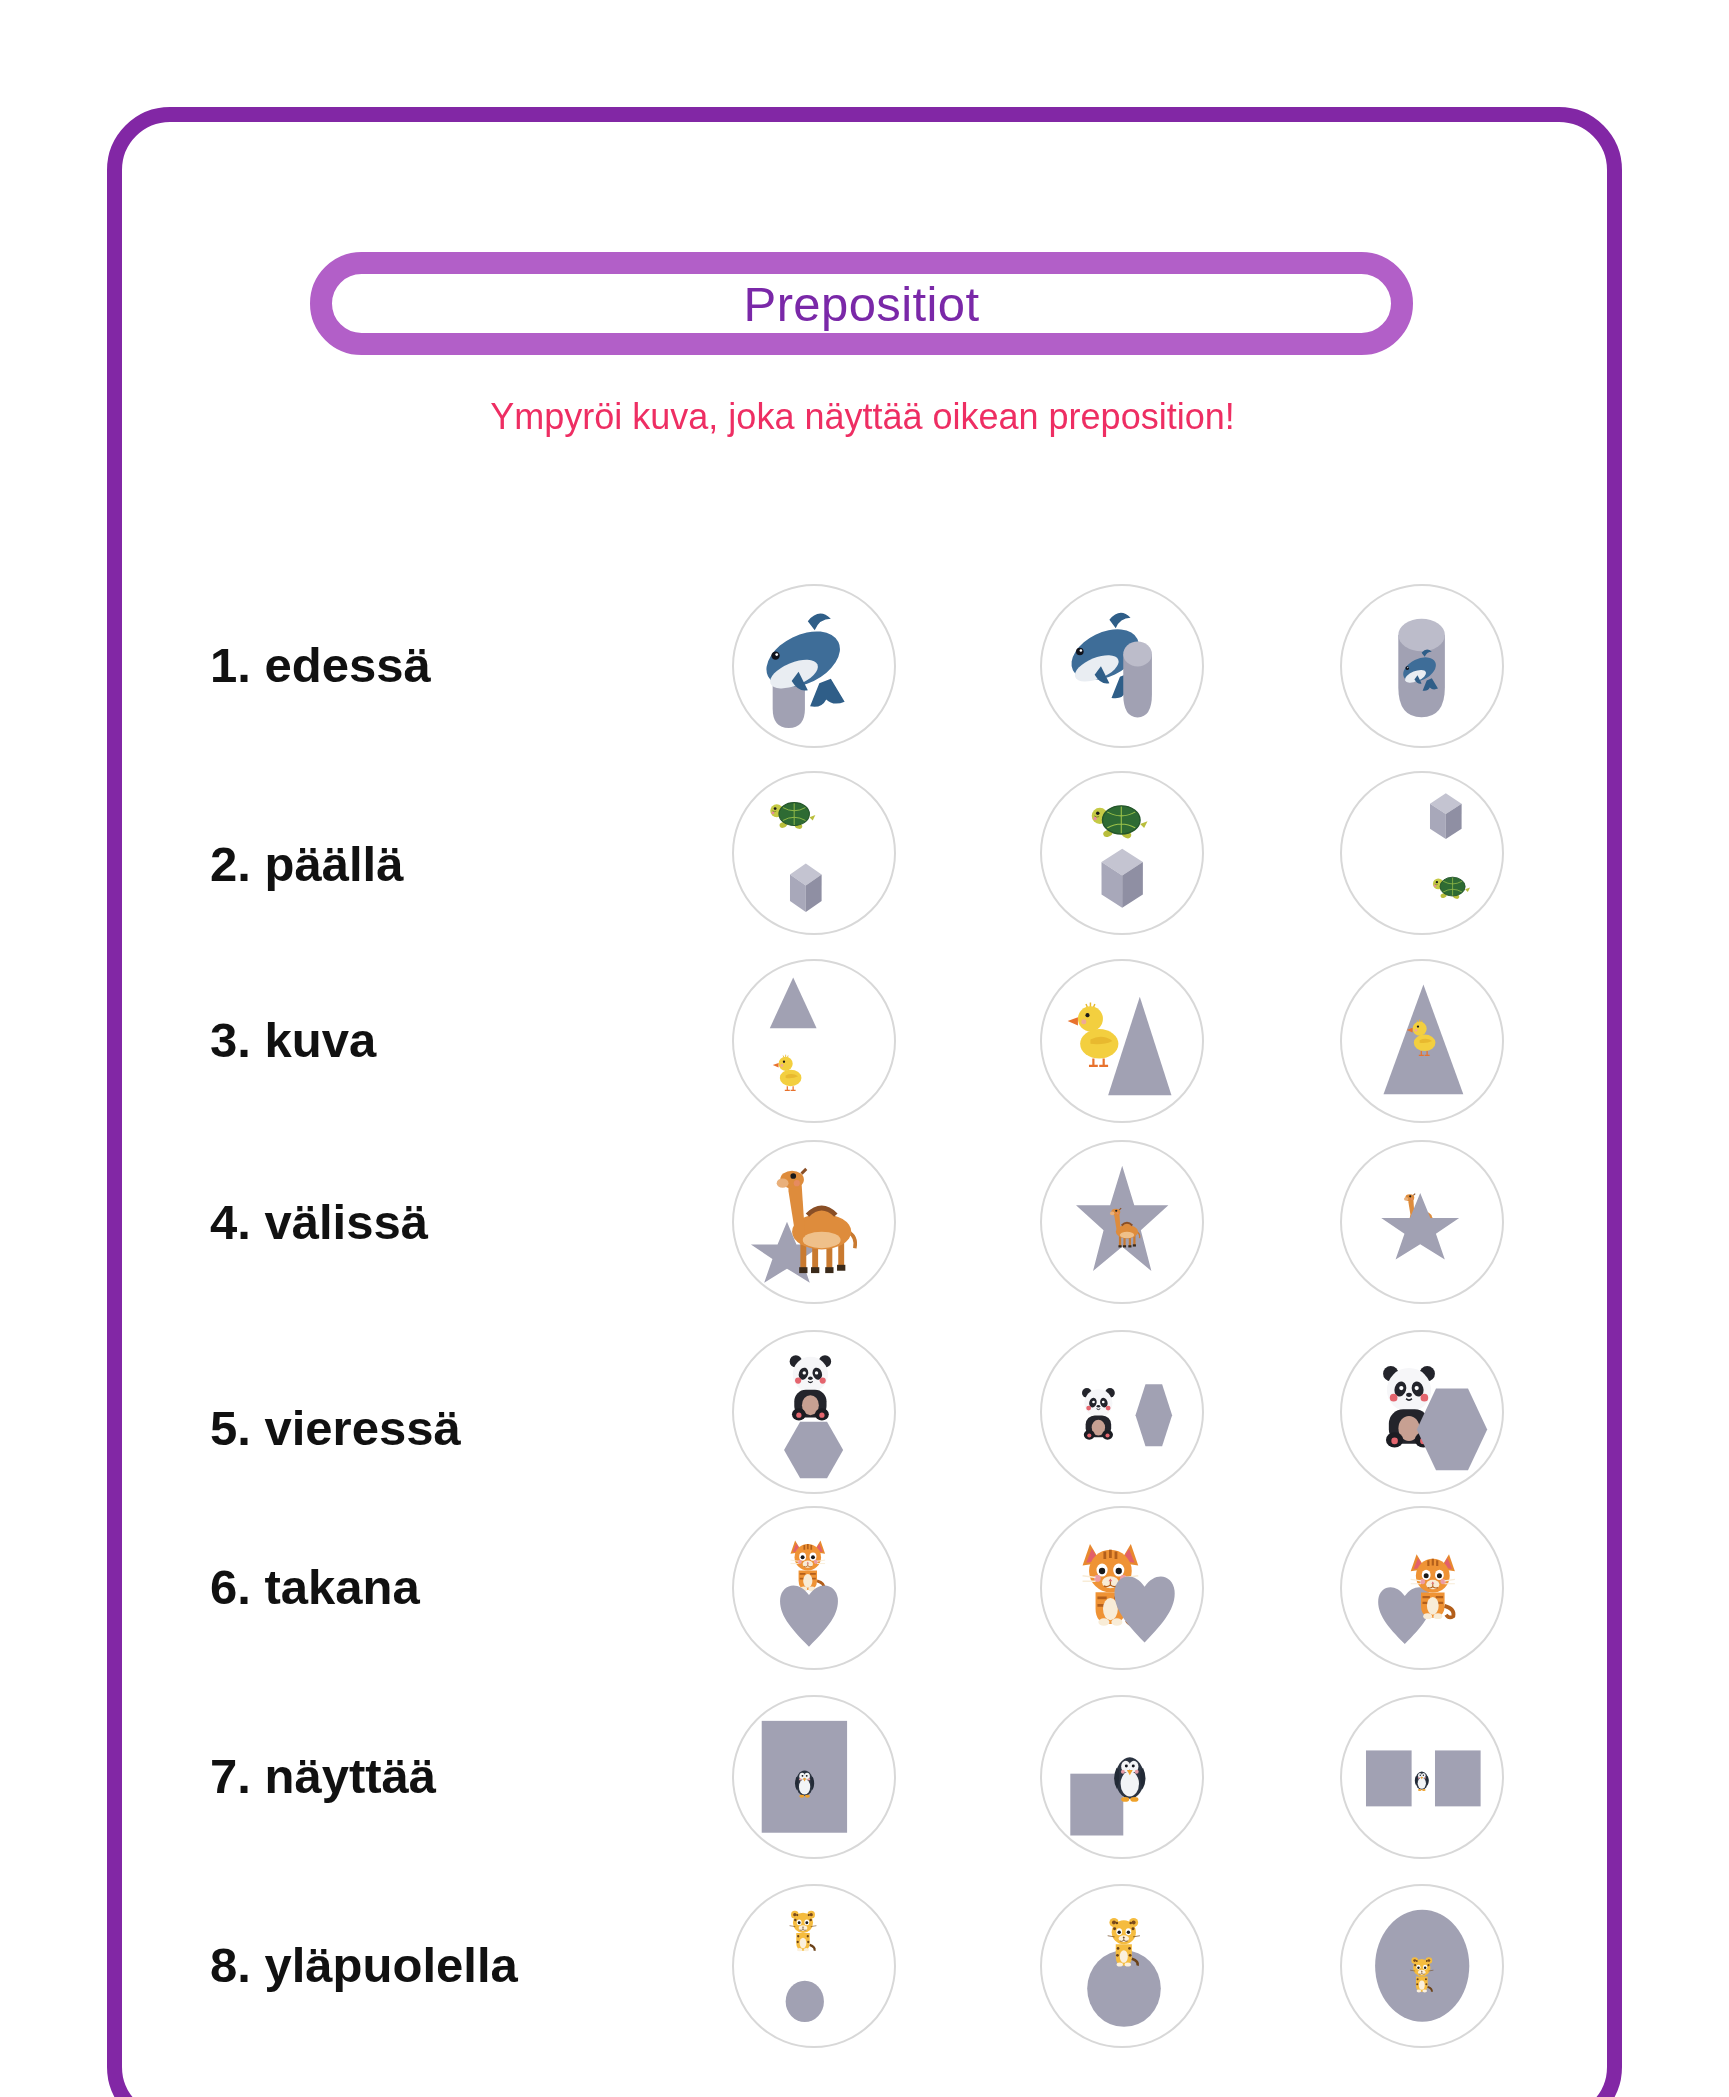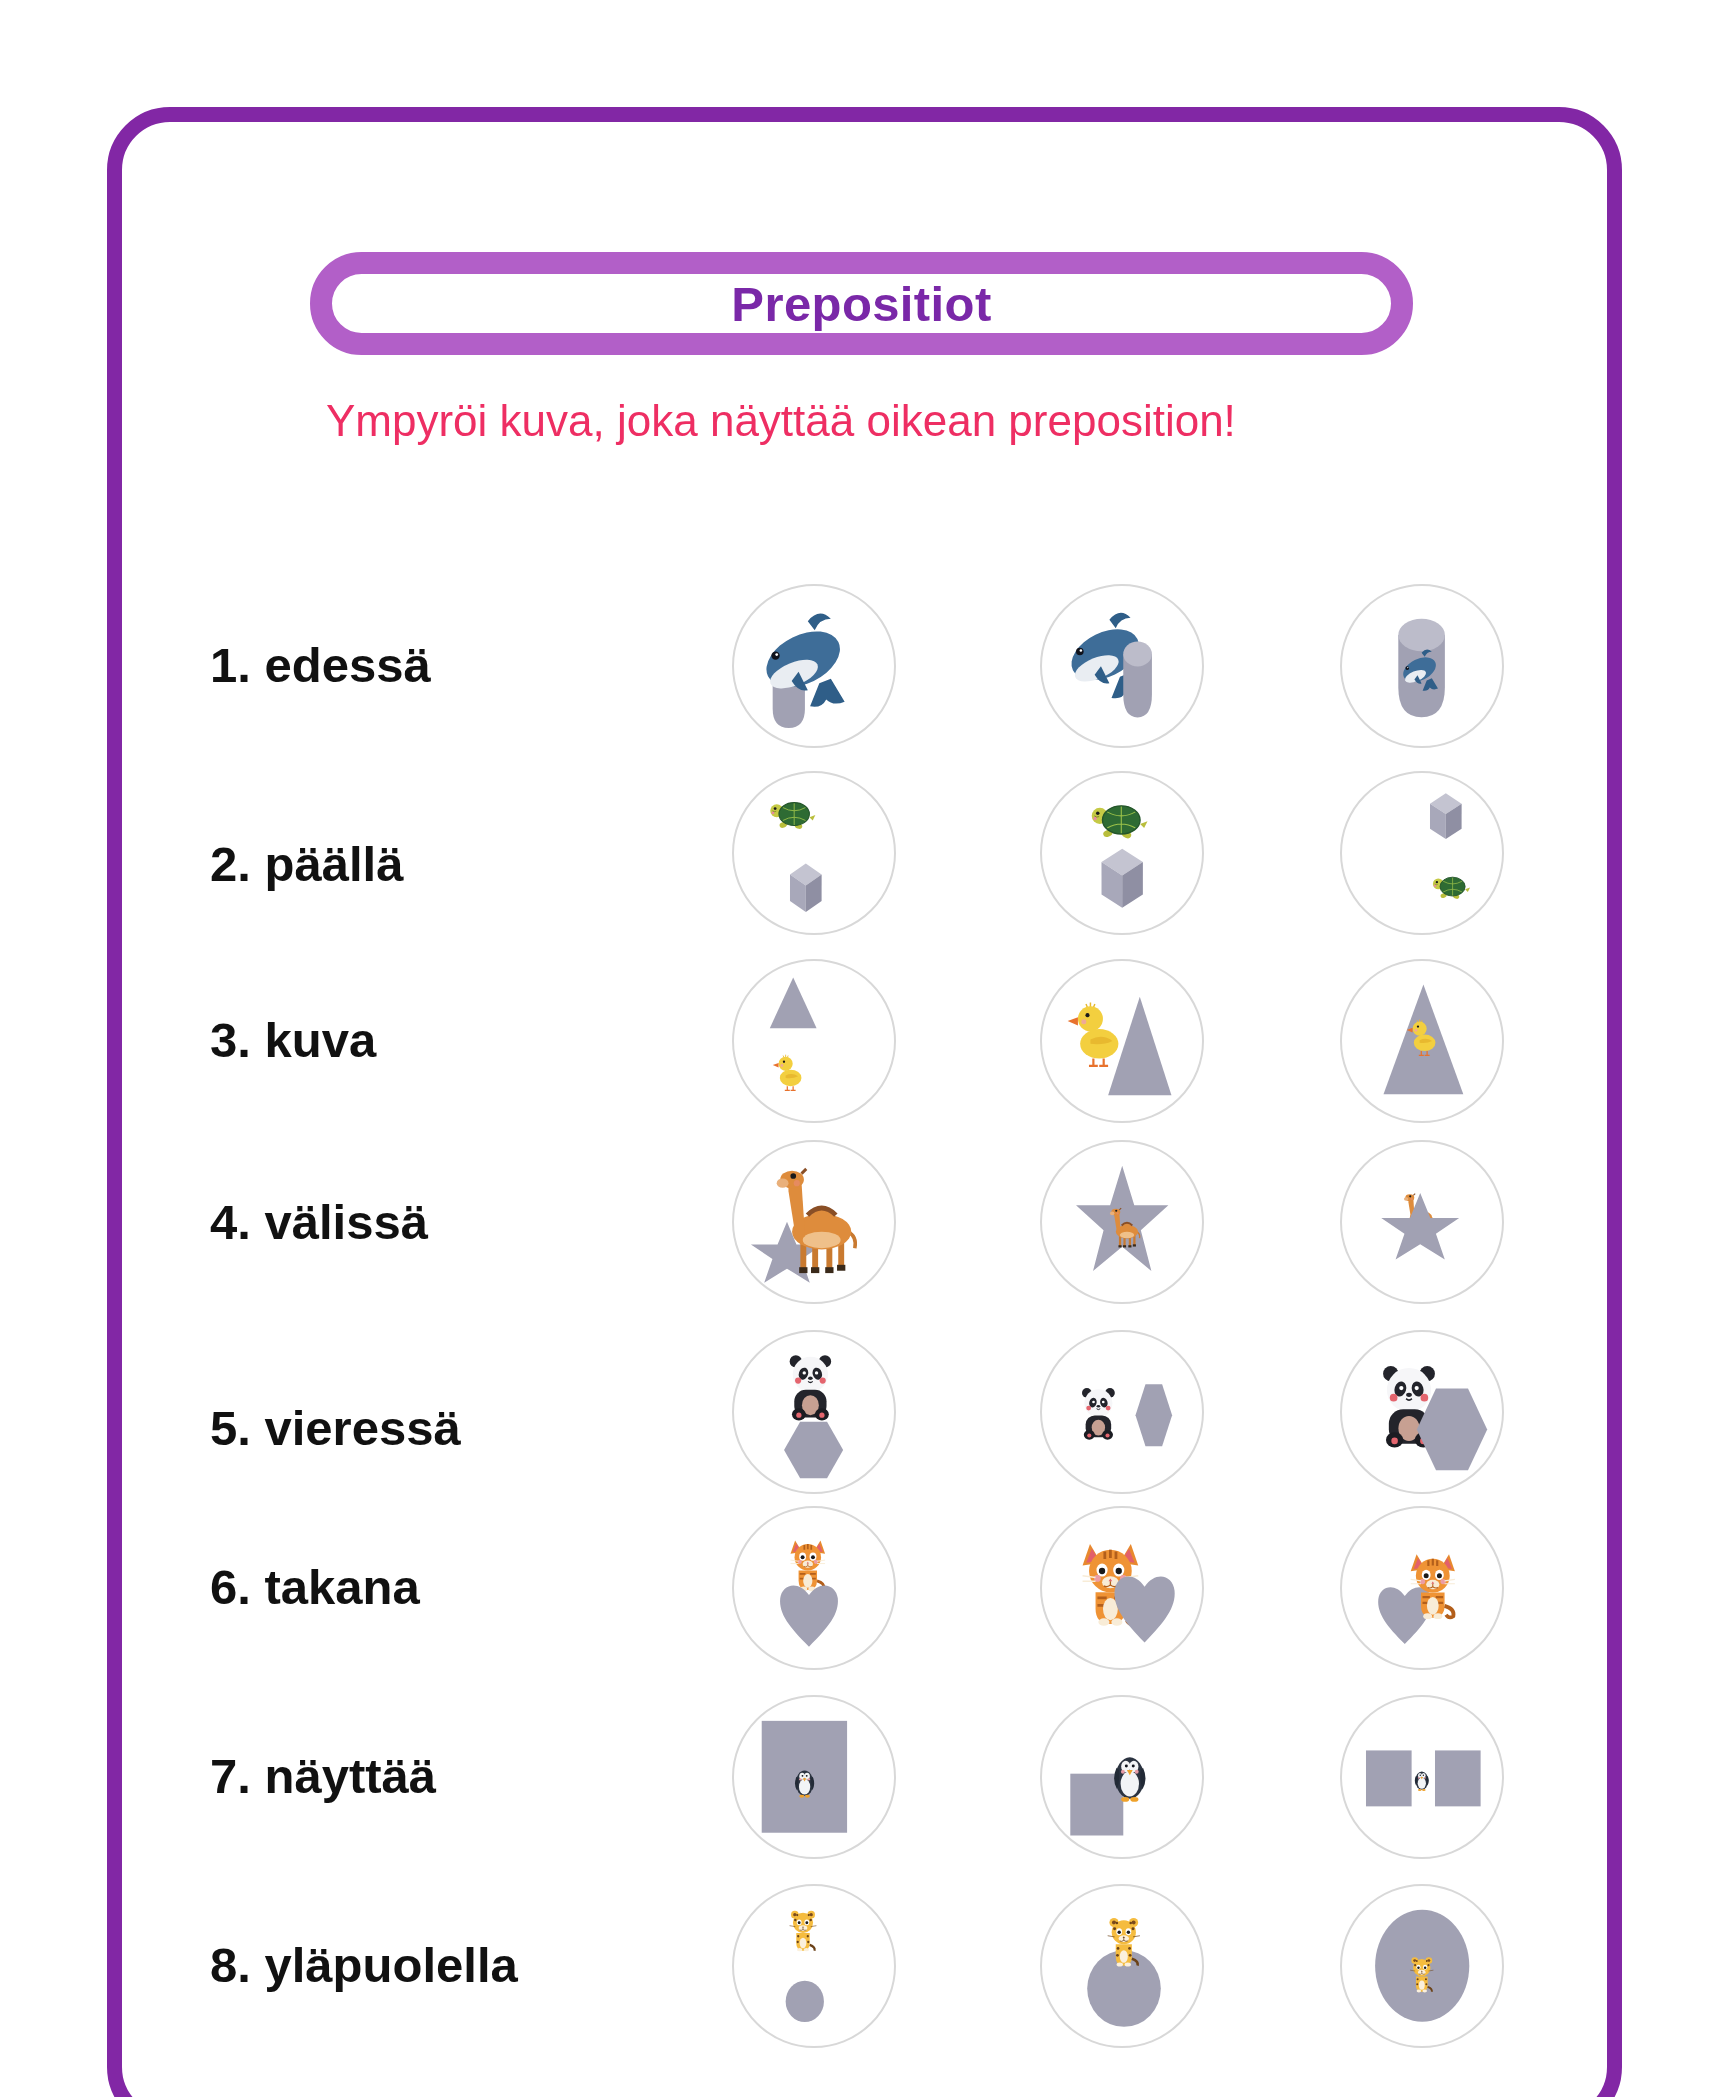--- a/index.html
+++ b/index.html
@@ -2,23 +2,23 @@
 <html style="font-size:6.7px"><head>
 <meta charset="utf-8">
 <style>
   html,body{margin:0;padding:0;background:#ffffff;}
   body{width:1730px;height:2238px;position:relative;font-family:"Liberation Sans", sans-serif;overflow:hidden;}
   .frame{position:absolute;left:107px;top:107px;width:1515px;height:2023px;
          border:15.5px solid #8227A5;border-radius:63px;box-sizing:border-box;background:#ffffff;}
   .banner{position:absolute;left:310px;top:252px;width:1103px;height:103px;box-sizing:border-box;
           border:22.7px solid #B25FC8;border-radius:126px;background:#ffffff;
           display:flex;align-items:center;justify-content:center;}
-  .banner-title{font-size:49px;font-weight:bold;color:#7A28A8;letter-spacing:0.4px;text-align:right;}
-  .instruction{position:absolute;left:326px;top:396px;width:1091px;
-               font-size:44px;color:#EE2E63;font-weight:400;}
+  .banner-title{font-size:49px;font-weight:normal;color:#7A28A8;letter-spacing:0.4px;text-align:right;}
+  .instruction{position:absolute;left:317px;top:396px;width:1091px;text-align:center;
+               font-size:36px;color:#EE2E63;font-weight:400;}
   .row-label{position:absolute;left:210px;font-size:49px;font-weight:bold;color:#111111;line-height:1;}
   .option{position:absolute;width:164px;height:164px;box-sizing:border-box;border:2.5px solid #D8D8D8;
           border-radius:50%;background:#ffffff;overflow:hidden;}
   .item{position:absolute;}
   .item svg{width:100%;height:100%;display:block;}
 </style>
 </head>
 <body>
 
 <div class="frame"></div>

